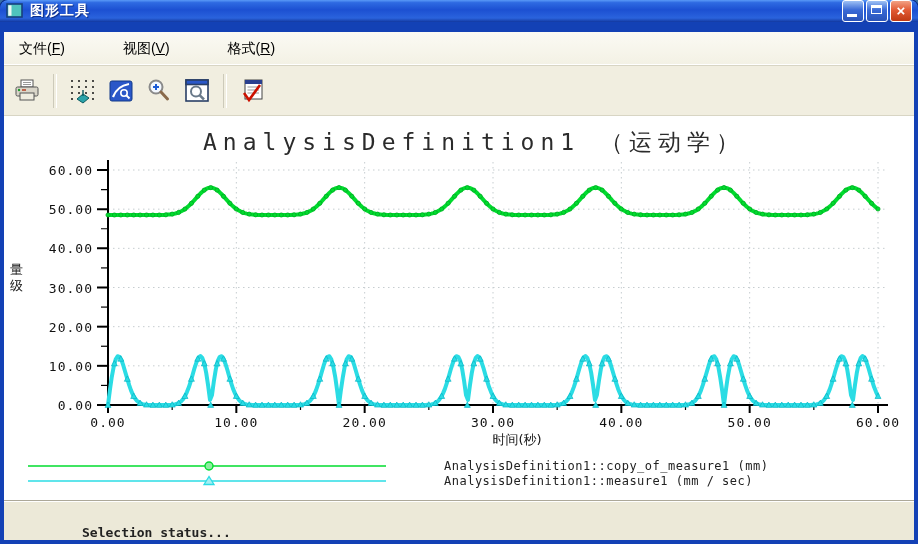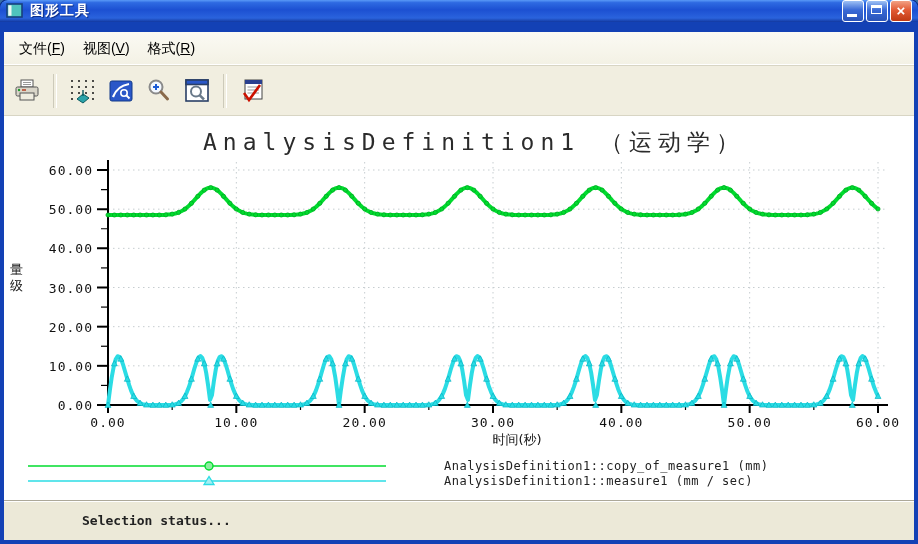--- a/index.html
+++ b/index.html
@@ -9,38 +9,38 @@
     background:linear-gradient(180deg,#5a9af7 0%,#2e6ae2 12%,#1c50d2 45%,#2a63dd 82%,#12389f 100%);border-radius:8px 8px 0 0;}
   .titlebar .appicon{width:18px;height:16px;margin-right:6px;flex:0 0 auto;}
   .titlebar .title{color:#fff;font-weight:bold;font-size:14px;text-shadow:1px 1px 1px #0a2a80;flex:1;letter-spacing:1px;}
   .winbtn{width:22px;height:22px;border-radius:3px;border:1px solid #fff;margin-left:2px;position:relative;box-sizing:border-box;
     background:linear-gradient(180deg,#9ec1f5 0%,#3969d6 45%,#2a53b8 100%);}
   .winbtn.close{background:linear-gradient(180deg,#f2a184 0%,#e25b35 45%,#c03a14 100%);color:#fff;font-weight:bold;font-size:15px;line-height:19px;text-align:center;}
   .winbtn.minimize::after{content:"";position:absolute;left:4px;bottom:4px;width:10px;height:3px;background:#fff;}
   .winbtn.maximize::after{content:"";position:absolute;left:4px;top:4px;width:11px;height:9px;border:1px solid #fff;border-top-width:3px;box-sizing:border-box;}
   
   .body{position:absolute;left:4px;right:4px;top:32px;bottom:4px;background:#fff;display:flex;flex-direction:column;}
-  .menubar{height:34px;background:linear-gradient(180deg,#fbfaf4,#f3f1e4);display:flex;align-items:center;padding-left:6px;border-bottom:1px solid #d8d5c4;box-shadow:inset 0 -1px 0 #fff;}
+  .menubar{height:34px;background:linear-gradient(180deg,#fbfaf4,#f3f1e4);display:flex;align-items:center;padding-left:6px;border-bottom:1px solid #d8d5c4;box-shadow:inset 0 -1px 0 #fff;gap:40px;}
   .menu-item{font-size:14px;color:#000;padding:4px 9px;cursor:default;}
   .menu-item .hotkey{text-decoration:underline;}
   .toolbar{height:50px;background:#f1eee0;display:flex;align-items:center;padding-left:4px;border-bottom:1px solid #d8d5c4;}
   .tbtn{width:34px;height:34px;display:flex;align-items:center;justify-content:center;margin:0 2px;}
   .tsep{width:2px;height:34px;margin:0 7px;border-left:1px solid #cdcaba;border-right:1px solid #ffffff;}
   
   .chartarea{flex:1;background:#fff;position:relative;}
   .chartarea svg{display:block;}
   .ctitle{font-family:"DejaVu Sans Mono",monospace;font-size:23px;letter-spacing:6px;fill:#2b2b2b;}
   .ticklab{font-family:"DejaVu Sans Mono",monospace;font-size:13px;letter-spacing:1px;fill:#111;}
   .axlab{font-family:"DejaVu Sans",sans-serif;font-size:13px;fill:#111;}
   .leg{font-family:"DejaVu Sans Mono",monospace;font-size:12px;letter-spacing:0.5px;fill:#222;}
   .grid{stroke:#c6cdd0;stroke-width:1;stroke-dasharray:1.5 3.5;}
   .axis{stroke:#000;stroke-width:2;}
   .tick-minor{stroke:#000;stroke-width:1.2;}
   
-  .statusbar{height:40px;background:#ece9d8;border-top:1px solid #aca899;box-shadow:inset 0 1px 0 #fff;display:flex;align-items:center;}
+  .statusbar{height:40px;background:#ece9d8;border-top:1px solid #aca899;box-shadow:inset 0 1px 0 #fff;display:flex;align-items:flex-end;}
   .status-text{margin-left:78px;font-family:"DejaVu Sans Mono",monospace;font-size:13px;font-weight:600;color:#222;}
 </style>
 </head>
 <body>
 
 <div class="window">
 
   <div class="titlebar">
     <svg class="appicon" viewBox="0 0 18 16">
       <rect x="1" y="1" width="15" height="13" fill="#4fc3bd" stroke="#17407e" stroke-width="1.6"></rect>

